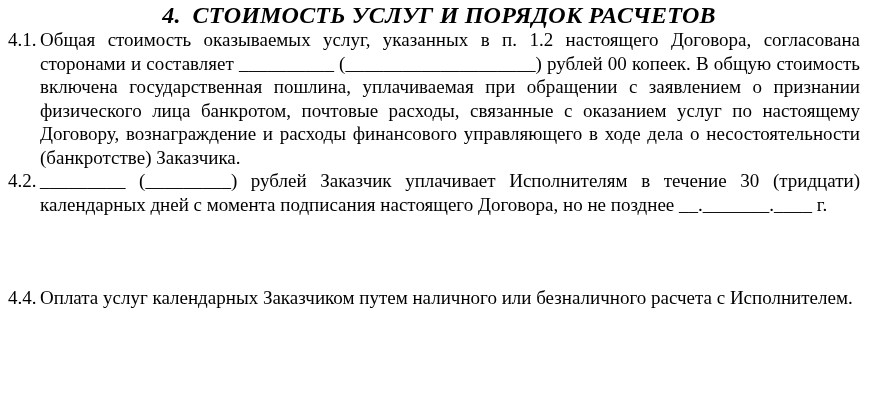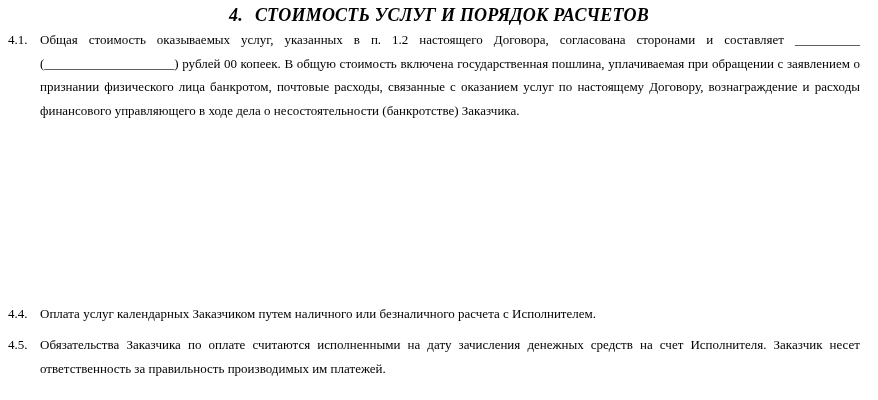--- a/index.html
+++ b/index.html
@@ -6,56 +6,56 @@
   body {
     width: 878px; height: 400px; overflow: hidden;
     font-family: "Liberation Serif", "DejaVu Serif", serif;
     color: #000000;
   }
   .page { position: relative; width: 878px; height: 400px; }
   .title {
     position: absolute; left: 0; top: 3px; width: 878px;
     text-align: center;
     font-weight: bold; font-style: italic;
-    font-size: 18px; line-height: 24px;
+    font-size: 24px; line-height: 24px;
     letter-spacing: 0.2px;
   }
   .title .num { margin-right: 12px; }
   .clause {
     position: absolute; left: 8px; width: 852px;
-    font-size: 13px; line-height: 23.5px;
+    font-size: 19px; line-height: 23.5px;
   }
   .clause .cnum {
     position: absolute; left: 0; top: 0; width: 32px;
   }
   .clause .ctext {
     display: block; margin-left: 32px;
     text-align: justify; text-align-last: left;
   }
   #c41 { top: 28px; }
   #c42 { top: 169px; }
   #c43 { top: 216px; }
-  #c44 { top: 286px; margin-top: 16px; }
+  #c44 { top: 286px; }
   #c45 { top: 333px; }
 </style>
 </head>
 <body>
 
 <div class="page">
   <div class="title"><span class="num">4.</span><span>СТОИМОСТЬ УСЛУГ И ПОРЯДОК РАСЧЕТОВ</span></div>
 
   <div class="clause" id="c41">
     <span class="cnum">4.1.</span>
     <span class="ctext">Общая стоимость оказываемых услуг, указанных в п. 1.2 настоящего Договора, согласована сторонами и составляет __________ (____________________) рублей 00 копеек. В общую стоимость включена государственная пошлина, уплачиваемая при обращении с заявлением о признании физического лица банкротом, почтовые расходы, связанные с оказанием услуг по настоящему Договору, вознаграждение и расходы финансового управляющего в ходе дела о несостоятельности (банкротстве) Заказчика.</span>
   </div>
 
+  <div class="clause" id="c42">
+    <span class="cnum">4.2.</span>
+    <span class="ctext">_________ (_________) рублей Заказчик уплачивает Исполнителям в течение 30 (тридцати) календарных дней с момента подписания настоящего Договора, но не позднее __._______.____ г.</span>
+  </div>
 
 
   <div class="clause" id="c44">
     <span class="cnum">4.4.</span>
     <span class="ctext">Оплата услуг календарных Заказчиком путем наличного или безналичного расчета с Исполнителем.</span>
   </div>
 
-  <div class="clause" id="c45">
-    <span class="cnum">4.5.</span>
-    <span class="ctext">Обязательства Заказчика по оплате считаются исполненными на дату зачисления денежных средств на счет Исполнителя. Заказчик несет ответственность за правильность производимых им платежей.</span>
-  </div>
 </div>
 
 </body></html>

